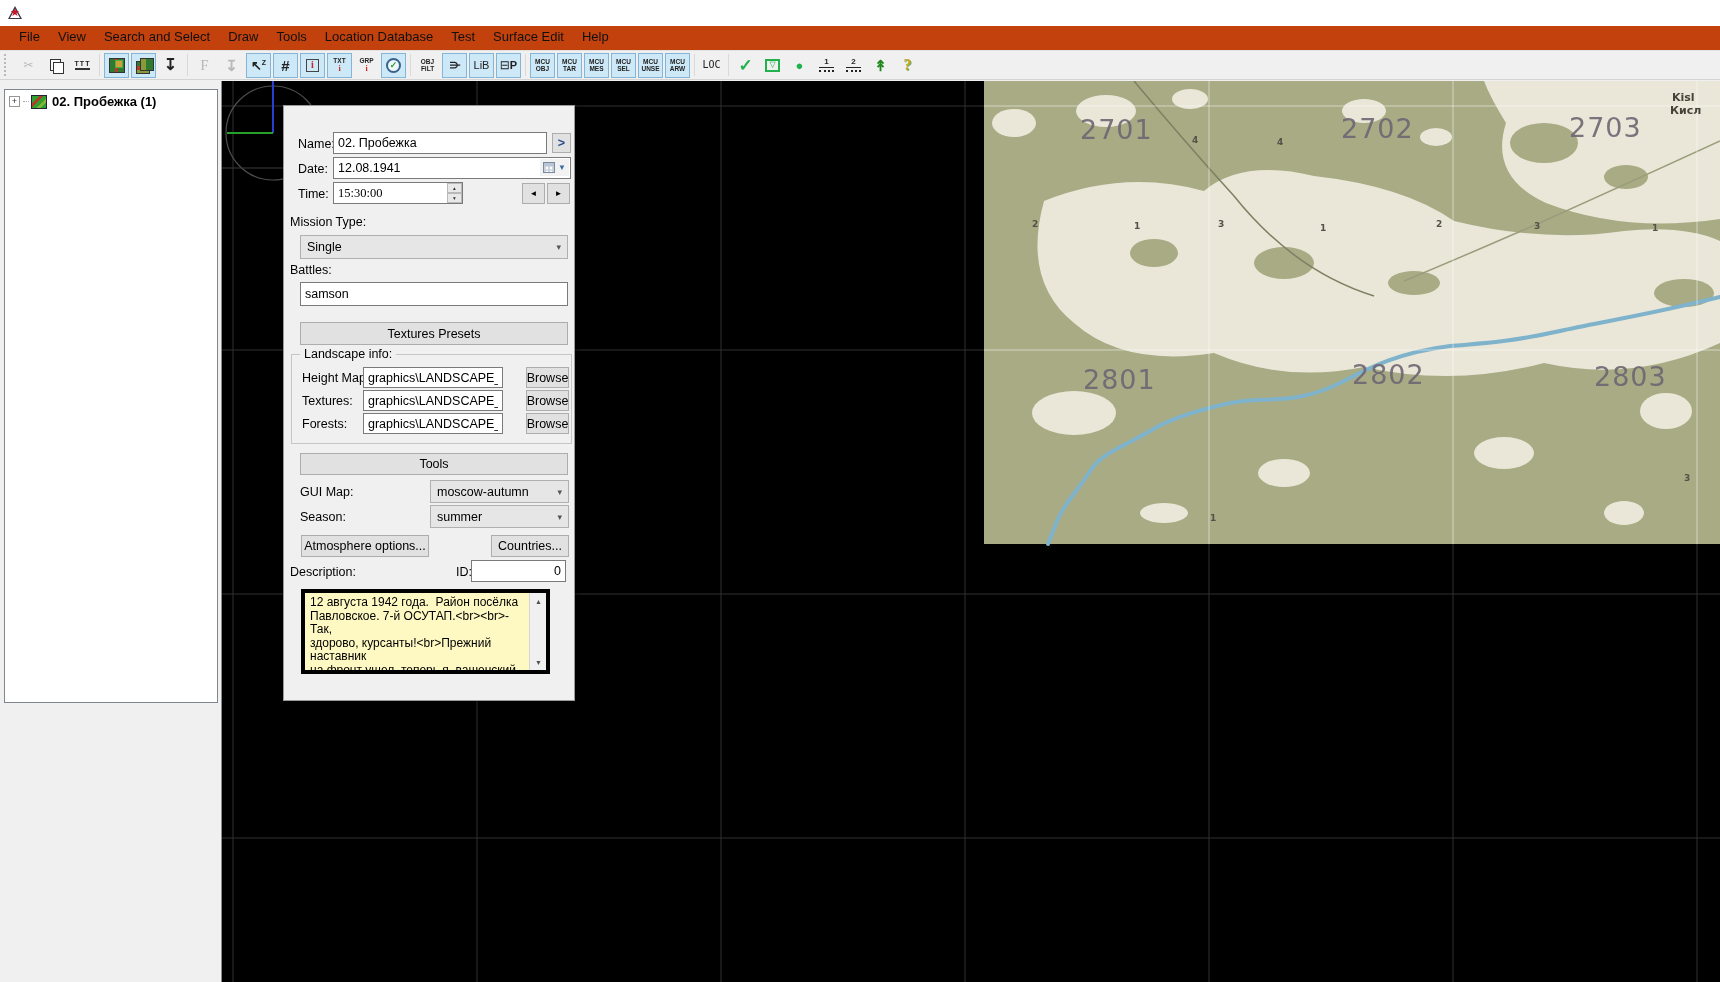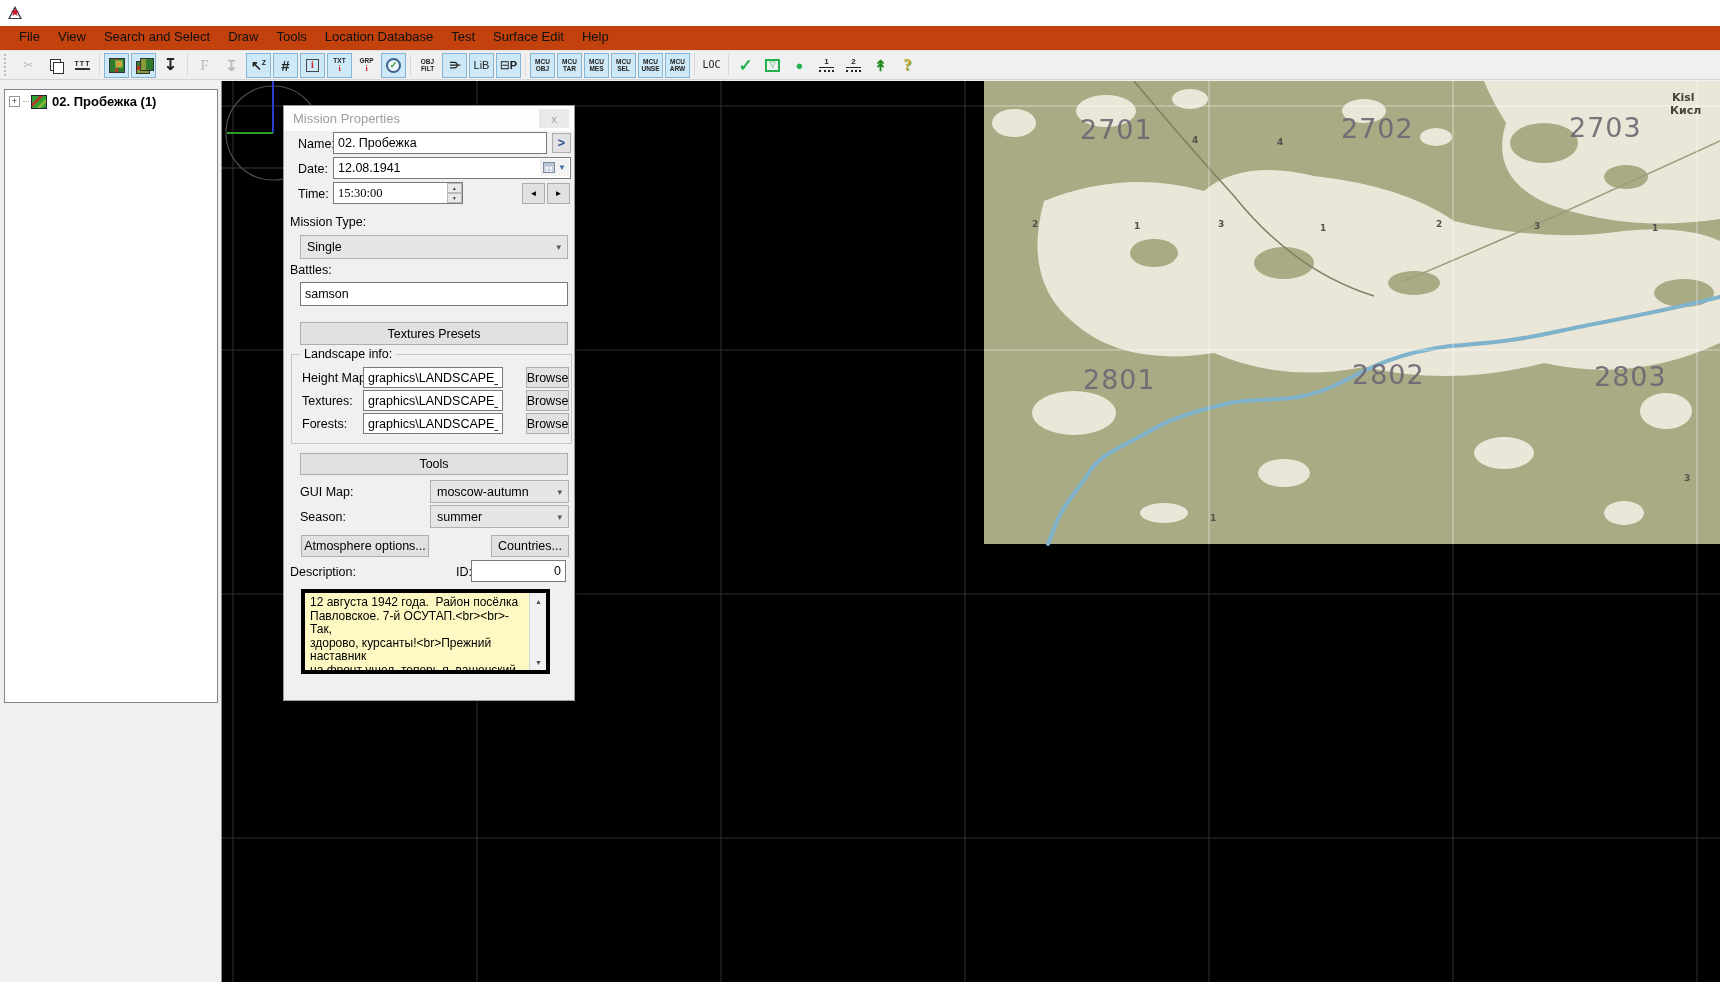--- a/index.html
+++ b/index.html
@@ -320,24 +320,20 @@
             <text x="668" y="150">1</text>
             <text x="226" y="440">1</text>
             <text x="700" y="400">3</text>
           </g>
         </g>
       </svg>
     </div>
   </div>
 
   <div class="dialog">
-    <div class="dlg-title">
-      <span>Mission Properties</span>
-      <span class="dlg-close">x</span>
-    </div>
 
     <span class="lab" style="left:14px;top:31px">Name:</span>
     <input class="tfield" style="left: 49px; top: 26px; width: 214px;" value="02. Пробежка">
     <div class="btn" style="left:268px;top:27px;width:19px;height:20px;color:#2a4d8f;font-weight:bold">&gt;</div>
 
     <span class="lab" style="left:14px;top:56px">Date:</span>
     <div style="position:absolute;left:49px;top:51px;width:238px;height:22px">
       <input class="tfield" style="left: 0px; top: 0px; width: 238px;" value="12.08.1941">
       <span class="calbtn">
         <span class="calgrid"></span>

